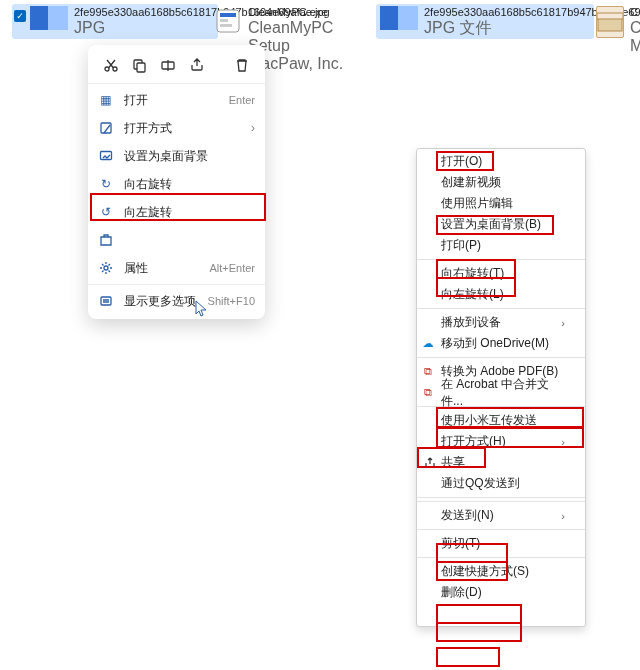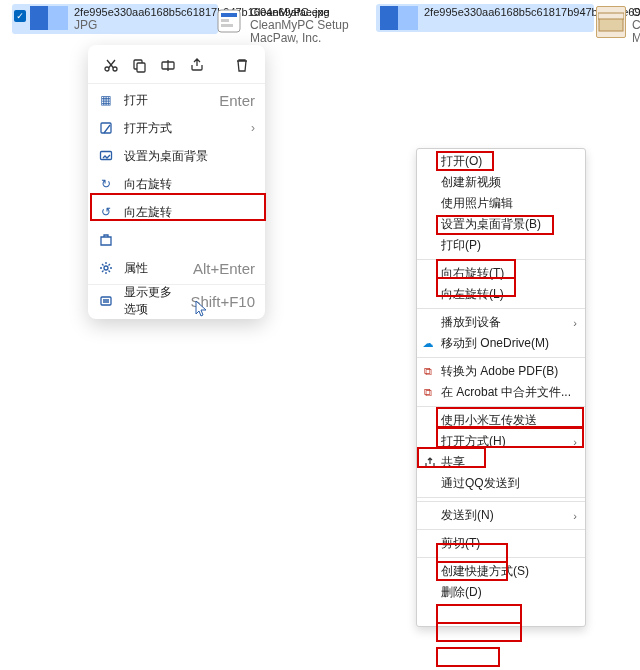--- a/index.html
+++ b/index.html
@@ -1,41 +1,41 @@
 <!DOCTYPE html>
 <html><head>
 <meta charset="utf-8">
 <style>
   html,body{margin:0;padding:0;width:640px;height:670px;background:#fff;font-family:"Microsoft YaHei","Segoe UI",sans-serif;font-size:12px;color:#222;overflow:hidden}
   .file{position:absolute;display:flex;align-items:flex-start;gap:6px;padding:2px 4px;border-radius:3px}
   .file.sel{background:#cfe4ff}
   .file .thumb{width:38px;height:24px;border-radius:2px;display:flex;align-items:center;justify-content:center}
   .file .chk{position:absolute;left:2px;top:6px;width:12px;height:12px;background:#0067c0;border-radius:2px;display:flex;align-items:center;justify-content:center;color:#fff;font-size:9px}
   .file .txt{display:flex;flex-direction:column;line-height:1.15;font-size:11px;max-width:150px}
-  .file .type{color:#666;font-size:12px}
+  .file .type{color:#666;font-size:16px}
   .file.box .thumb{background:#f4e9d8;border:1px solid #c9a66b;height:30px}
   .imgthumb{width:38px;height:24px;display:flex}
   .imgthumb .l{width:18px;background:#2f6ed0}
   .imgthumb .r{width:20px;background:#9cc4ff}
   
   .menuA{position:absolute;left:88px;top:45px;width:177px;background:#fff;border-radius:8px;box-shadow:0 6px 20px rgba(0,0,0,.18);padding:6px 0 4px}
   .menuA .toprow{display:flex;gap:4px;justify-content:space-evenly;padding:4px 8px 6px}
   .menuA .toprow .ico{width:20px;height:20px;display:flex;align-items:center;justify-content:center;color:#333}
   .menuA .sep{height:1px;background:#eee;margin:2px 0}
   .menuA .mi{display:flex;align-items:center;height:28px;padding:0 10px 0 10px;gap:10px;color:#222}
   .menuA .mi .ic{width:16px;height:16px;display:flex;align-items:center;justify-content:center;color:#2b5fa8;font-size:12px}
   .menuA .mi .lbl{flex:1;font-size:12px}
-  .menuA .mi .hint{color:#888;font-size:15px}
+  .menuA .mi .hint{color:#888;font-size:11px}
   .menuA .mi .chev{color:#888;font-size:12px}
   .hlA{position:absolute;border:2px solid #d40000;pointer-events:none}
   .cursor{position:absolute;width:14px;height:18px;pointer-events:none}
   .cursor svg{width:14px;height:18px}
   
   .menuB{position:absolute;left:416px;top:148px;width:168px;background:#fff;border:1px solid #d0d0d0;border-radius:3px;box-shadow:0 4px 10px rgba(0,0,0,.15);padding:2px 0}
-  .menuB .mi{display:flex;align-items:center;height:21px;padding:0 8px 0 24px;font-size:12px;position:relative;color:#222}
+  .menuB .mi{display:flex;align-items:center;height:21px;padding:0 20px 0 24px;font-size:12px;position:relative;color:#222}
   .menuB .mi .ic{position:absolute;left:4px;width:14px;height:14px;display:flex;align-items:center;justify-content:center;font-size:11px;color:#555}
   .menuB .mi .chev{margin-left:auto;color:#666;font-size:11px}
   .menuB .sep{height:1px;background:#e2e2e2;margin:3px 0}
   .hlB{position:absolute;border:2px solid #d40000;pointer-events:none}
 </style>
 </head>
 <body>
 
 <div class="file sel" style="left:12px;top:4px;width:198px">
   <span class="chk">✓</span>
@@ -69,20 +69,21 @@
 
 <div class="file sel" style="left:376px;top:4px;width:210px">
   <span class="thumb">
       <span class="imgthumb">
         <span class="l"></span>
         <span class="r"></span>
       </span>
     </span>
   <span class="txt">
       <span>2fe995e330aa6168b5c61817b947b1604e69afae.jpg</span>
+      <span class="type">JPG 文件</span>
     </span>
 </div>
 
 <div class="file box" style="left:592px;top:4px;width:46px;overflow:hidden">
   <span class="thumb">
       <svg width="26" height="22">
         <rect x="1" y="6" width="24" height="14" fill="#e2cfa6" stroke="#b38b4e"></rect>
         <rect x="0" y="2" width="26" height="6" fill="#f4e9d8" stroke="#b38b4e"></rect>
       </svg>
     </span>

